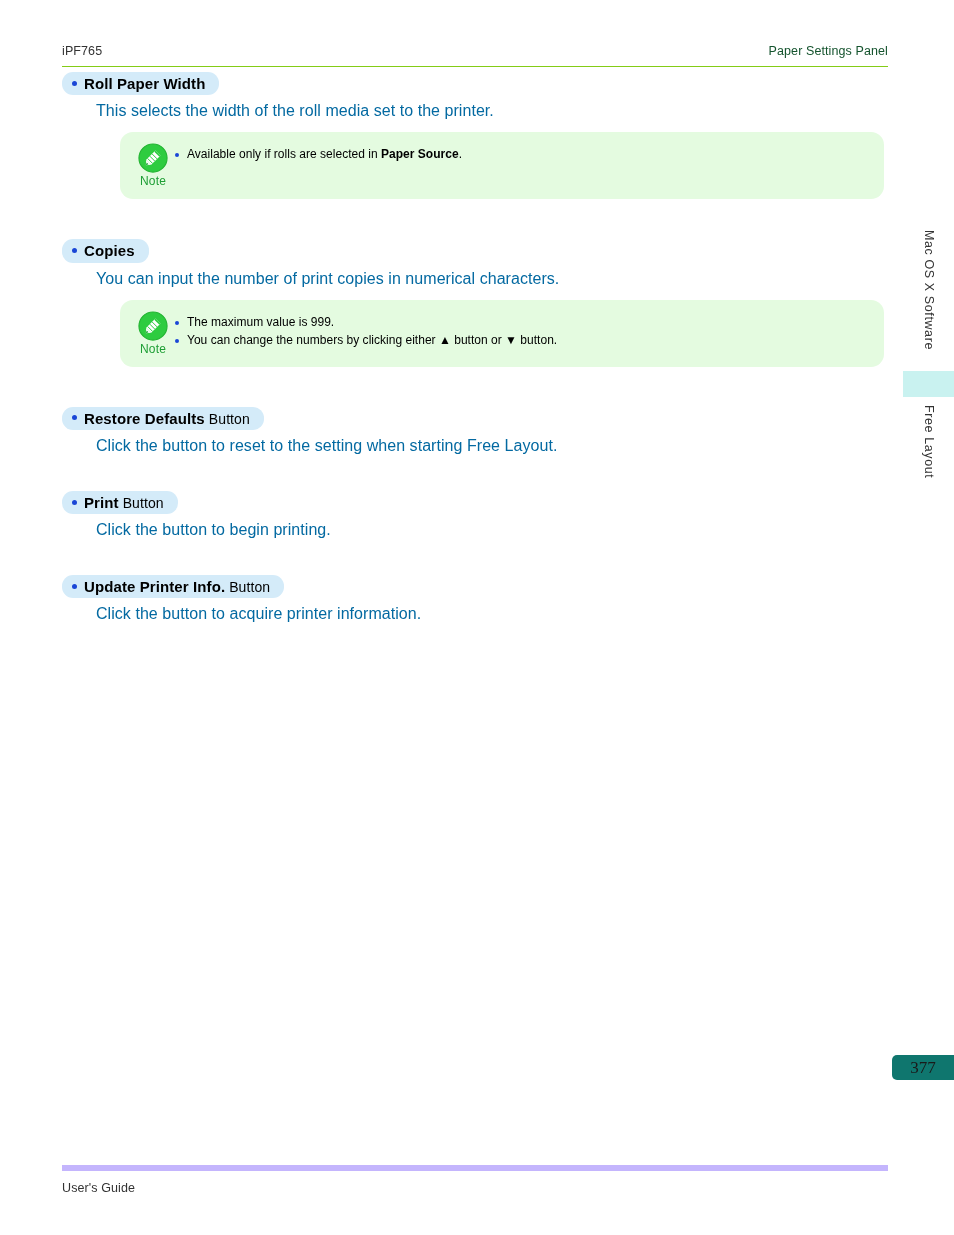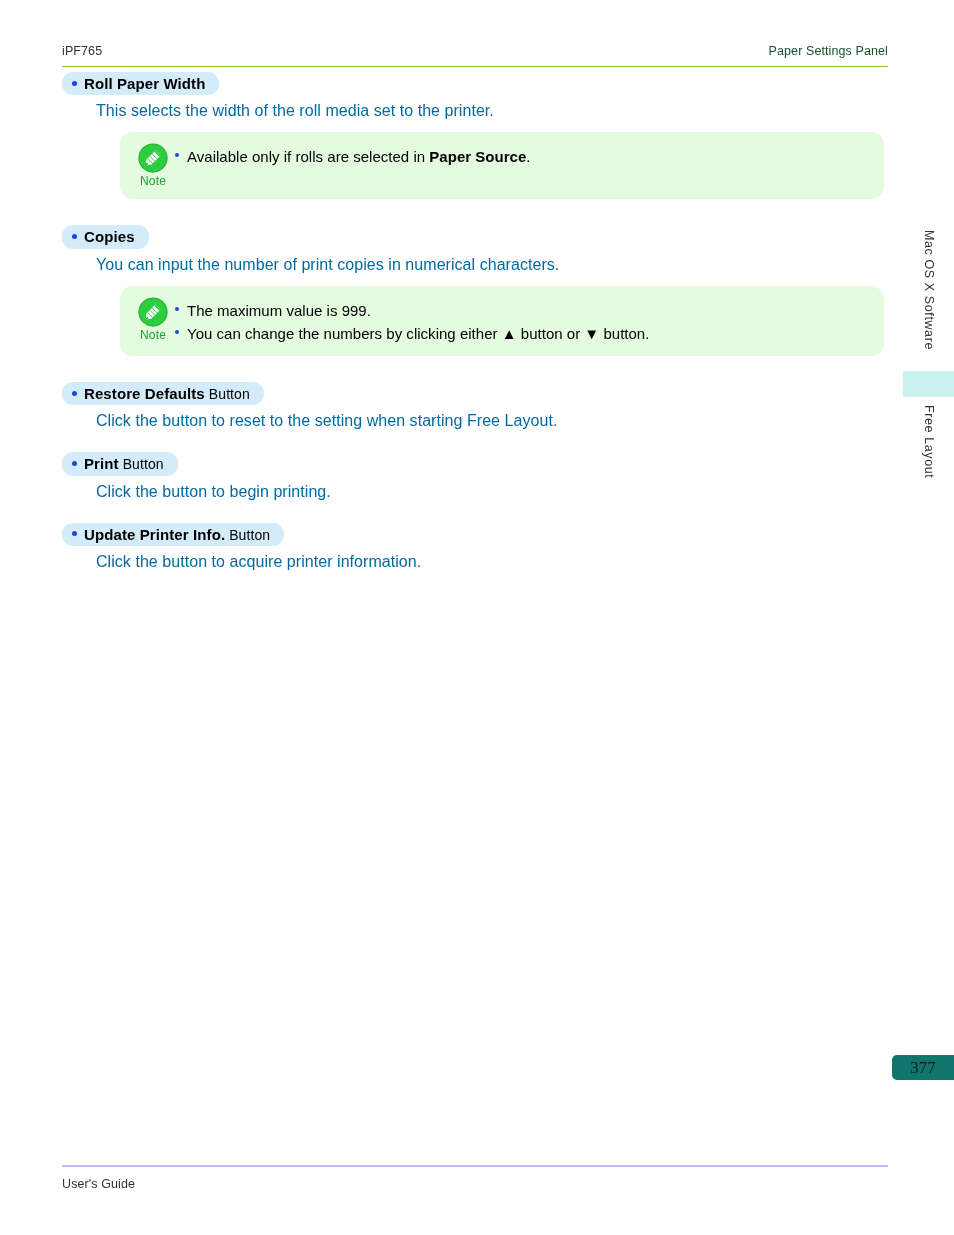--- a/index.html
+++ b/index.html
@@ -44,21 +44,21 @@
 
   
   .content {
     position: absolute;
     left: 62px;
     top: 72px;
     width: 826px;
   }
 
   
-  .section { margin-bottom: 2px; }
+  .section { margin-bottom: 16px; }
 
   .pill {
     display: inline-block;
     background: #d4ebf9;
     border-radius: 11px;
     padding: 3px 14px 4px 10px;
     line-height: 1;
     white-space: nowrap;
   }
   .pill .dot {
@@ -119,21 +119,21 @@
     font-size: 12px;
     color: #1e9e35;
     margin-top: 1px;
     letter-spacing: 0.2px;
   }
   .note-items {
     flex: 1 1 auto;
     padding-top: 3px;
   }
   .note-item {
-    font-size: 15px;
+    font-size: 12px;
     color: #000;
     line-height: 1.55;
     position: relative;
     padding-left: 13px;
     letter-spacing: 0.02px;
   }
   .note-item::before {
     content: "";
     position: absolute;
     left: 1px;
@@ -208,21 +208,21 @@
     color: #1a1a1a;
     font-family: "Liberation Serif", serif;
   }
 
   
   .page-footer {
     position: absolute;
     left: 62px;
     top: 1165px;
     width: 826px;
-    border-top: 2px solid #c4b5fd;
+    border-top: 6px solid #c4b5fd;
     padding-top: 7px;
   }
   .footer-text {
     font-size: 12.5px;
     color: #333333;
     letter-spacing: 0.1px;
   }
 
   .spacer-sm { height: 20px; }
   .spacer-md { height: 24px; }

